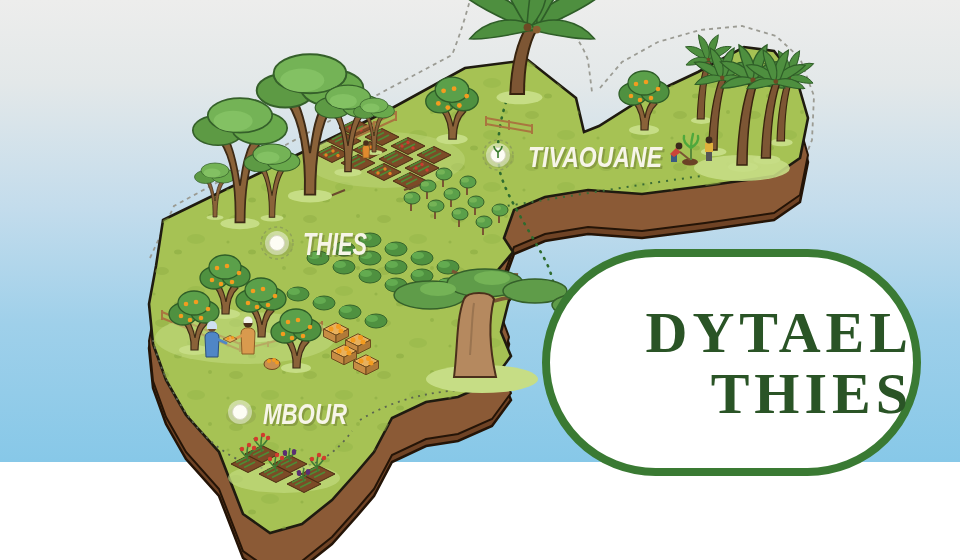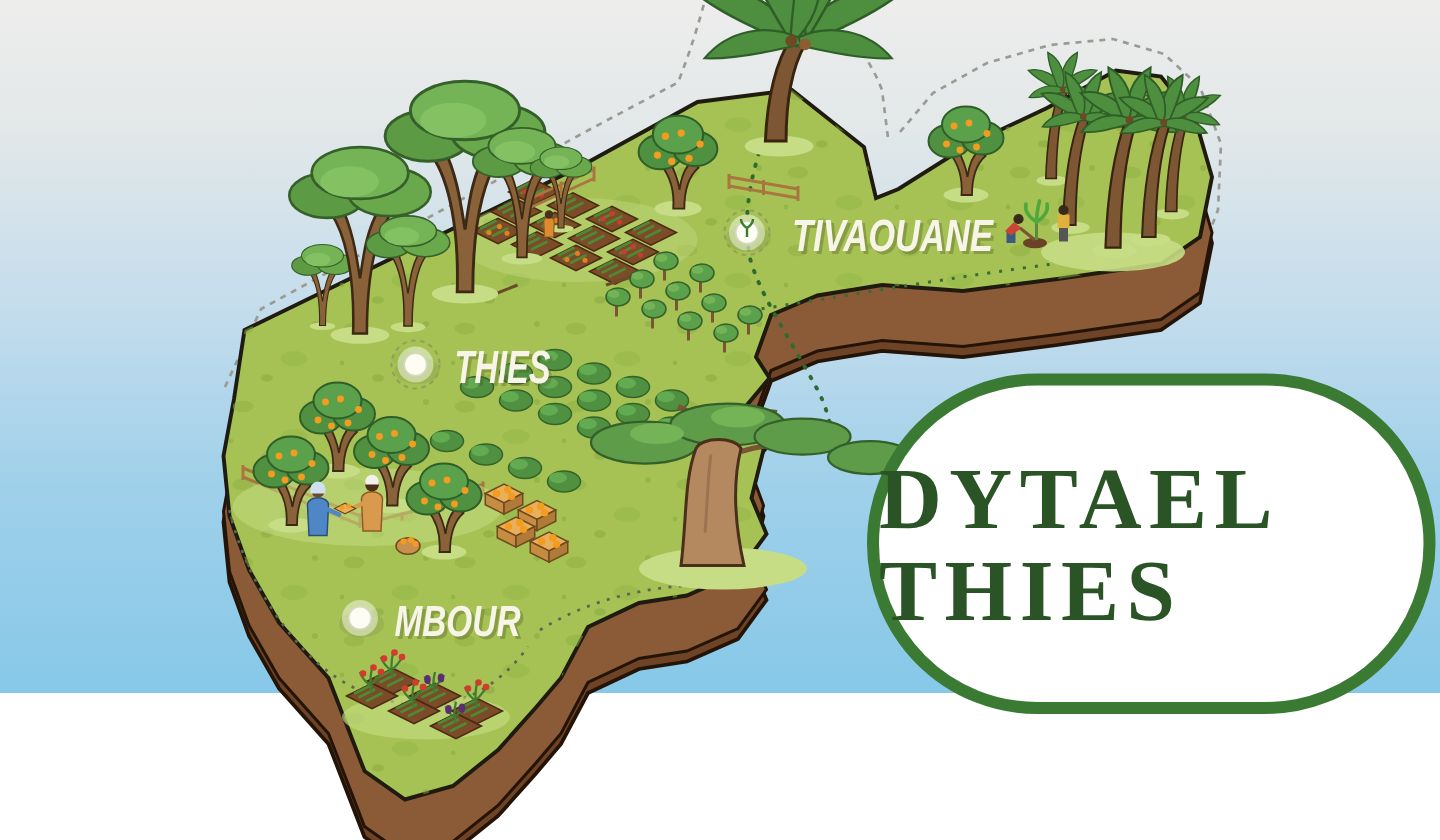--- a/index.html
+++ b/index.html
@@ -6,24 +6,24 @@
   body{width:960px;height:560px;overflow:hidden;font-family:"Liberation Sans",sans-serif;}
   .stage{position:relative;width:960px;height:462px;background:linear-gradient(180deg,#ededec 0%,#e3e8e9 18%,#c3dcec 45%,#9fd0ea 70%,#87c8e8 100%);}
   .stage svg{position:absolute;left:0;top:0;}
   .city-label{
     font-family:"Liberation Sans",sans-serif;
     font-weight:bold;font-style:italic;
     fill:#f7f5e8;
     filter:drop-shadow(2px 2px 0 rgba(80,90,35,.35));
   }
   .badge{
-    position:absolute;left:578px;top:249px;width:379px;height:227px;
+    position:absolute;left:542px;top:249px;width:379px;height:227px;
     box-sizing:border-box;background:#ffffff;border:8px solid #3a7a33;
     border-radius:120px;display:flex;flex-direction:column;
-    align-items:flex-start;justify-content:center;
+    align-items:flex-end;justify-content:center;
   }
   .badge-line{
     font-family:"Liberation Serif","DejaVu Serif",serif;
     font-weight:bold;font-size:58px;line-height:61px;
     letter-spacing:5px;color:#2a5426;text-align:center;
   }
 </style>
 </head>
 <body>
 

